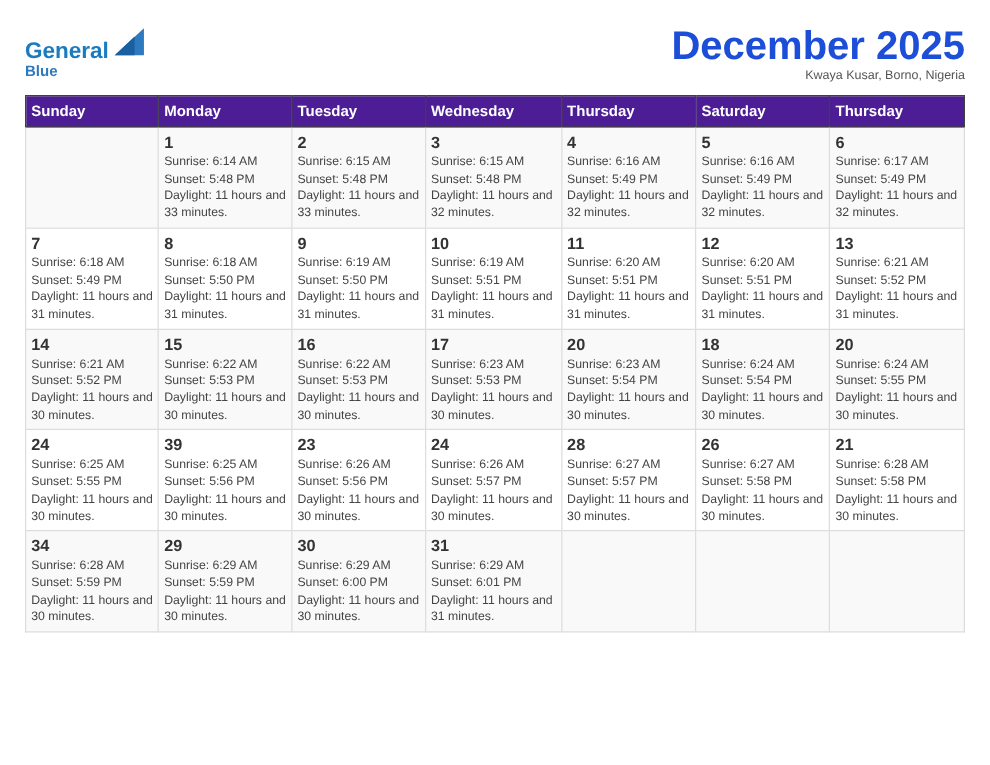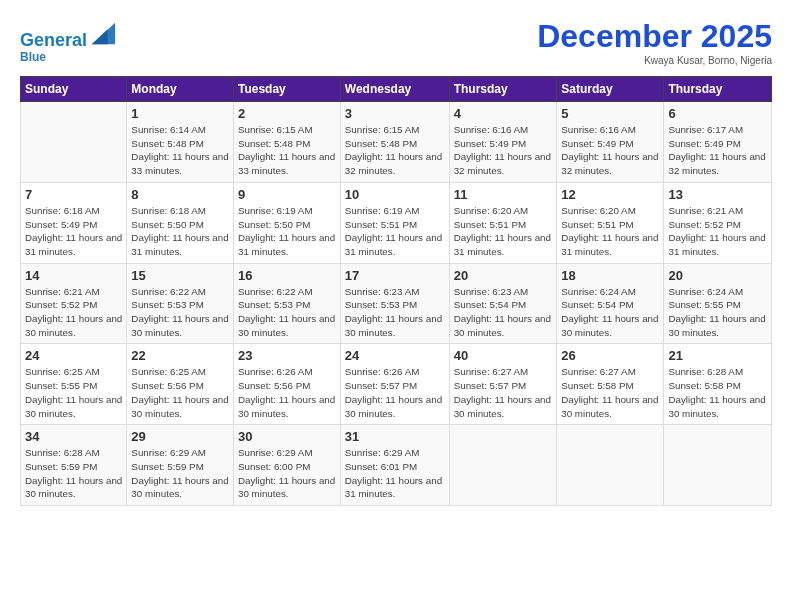--- a/index.html
+++ b/index.html
@@ -213,33 +213,33 @@
             <span class="day-num">20</span>
             <div class="day-info">Sunrise: 6:24 AM<br>Sunset: 5:55 PM<br>Daylight: 11 hours and 30 minutes.</div>
           </td>
         </tr>
         <tr>
           <td>
             <span class="day-num">24</span>
             <div class="day-info">Sunrise: 6:25 AM<br>Sunset: 5:55 PM<br>Daylight: 11 hours and 30 minutes.</div>
           </td>
           <td>
-            <span class="day-num">22</span>
+            <span class="day-num">39</span>
             <div class="day-info">Sunrise: 6:25 AM<br>Sunset: 5:56 PM<br>Daylight: 11 hours and 30 minutes.</div>
           </td>
           <td>
             <span class="day-num">23</span>
             <div class="day-info">Sunrise: 6:26 AM<br>Sunset: 5:56 PM<br>Daylight: 11 hours and 30 minutes.</div>
           </td>
           <td>
             <span class="day-num">24</span>
             <div class="day-info">Sunrise: 6:26 AM<br>Sunset: 5:57 PM<br>Daylight: 11 hours and 30 minutes.</div>
           </td>
           <td>
-            <span class="day-num">40</span>
+            <span class="day-num">28</span>
             <div class="day-info">Sunrise: 6:27 AM<br>Sunset: 5:57 PM<br>Daylight: 11 hours and 30 minutes.</div>
           </td>
           <td>
             <span class="day-num">26</span>
             <div class="day-info">Sunrise: 6:27 AM<br>Sunset: 5:58 PM<br>Daylight: 11 hours and 30 minutes.</div>
           </td>
           <td>
             <span class="day-num">21</span>
             <div class="day-info">Sunrise: 6:28 AM<br>Sunset: 5:58 PM<br>Daylight: 11 hours and 30 minutes.</div>
           </td>

